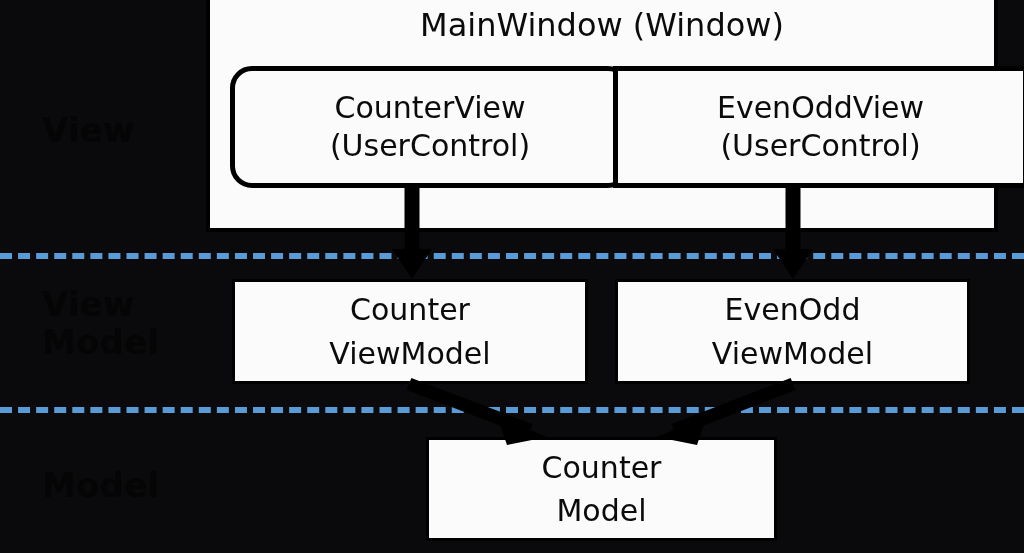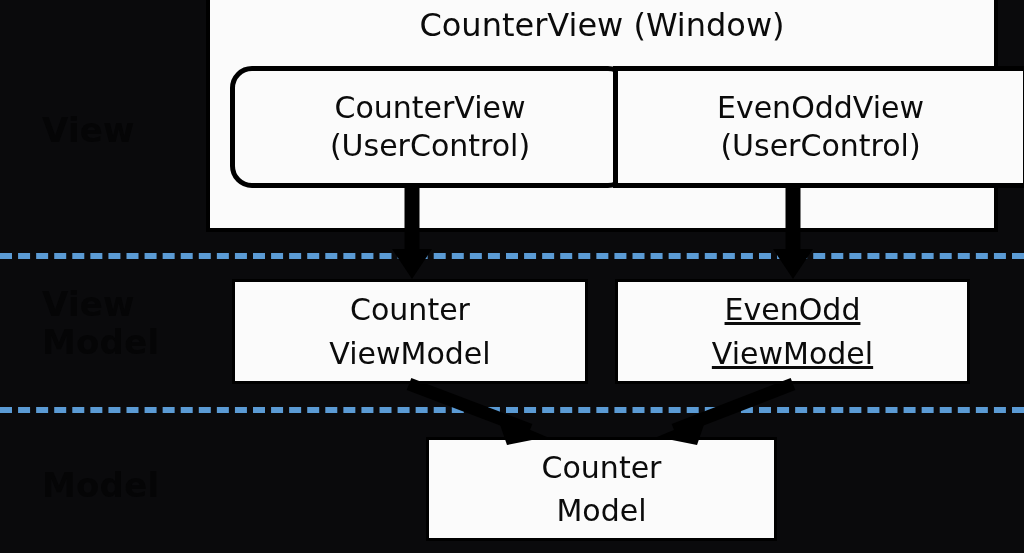--- a/index.html
+++ b/index.html
@@ -79,21 +79,20 @@
     font-size: 30px;
     line-height: 1.45;
     border-width: 3px;
   }
   #box-evenodd-vm {
     left: 615px; top: 279px;
     width: 355px; height: 105px;
     font-size: 30px;
     line-height: 1.45;
     border-width: 3px;
-    text-decoration: underline;
   }
 
   #box-counter-model {
     left: 426px; top: 437px;
     width: 351px; height: 104px;
     font-size: 30px;
     line-height: 1.45;
     border-width: 3px;
   }
 
@@ -123,21 +122,21 @@
 
   <div class="divider" id="divider-view-vm"></div>
   <div class="divider" id="divider-vm-model"></div>
 
   <div class="layer-label" id="label-view">View</div>
   <div class="layer-label" id="label-viewmodel">View
 Model</div>
   <div class="layer-label" id="label-model">Model</div>
 
   <div class="box" id="box-mainwindow">
-    <span class="box-title">CounterView (Window)</span>
+    <span class="box-title">MainWindow (Window)</span>
   </div>
 
   <div class="box" id="box-counterview">
     <span>CounterView
 (UserControl)</span>
   </div>
 
   <div class="box" id="box-evenoddview">
     <span>EvenOddView
 (UserControl)</span>

